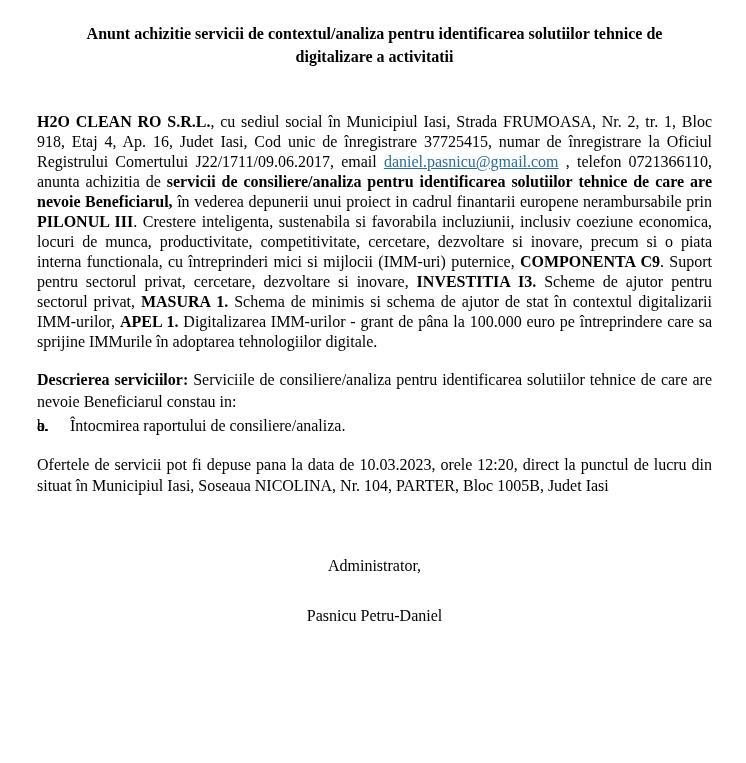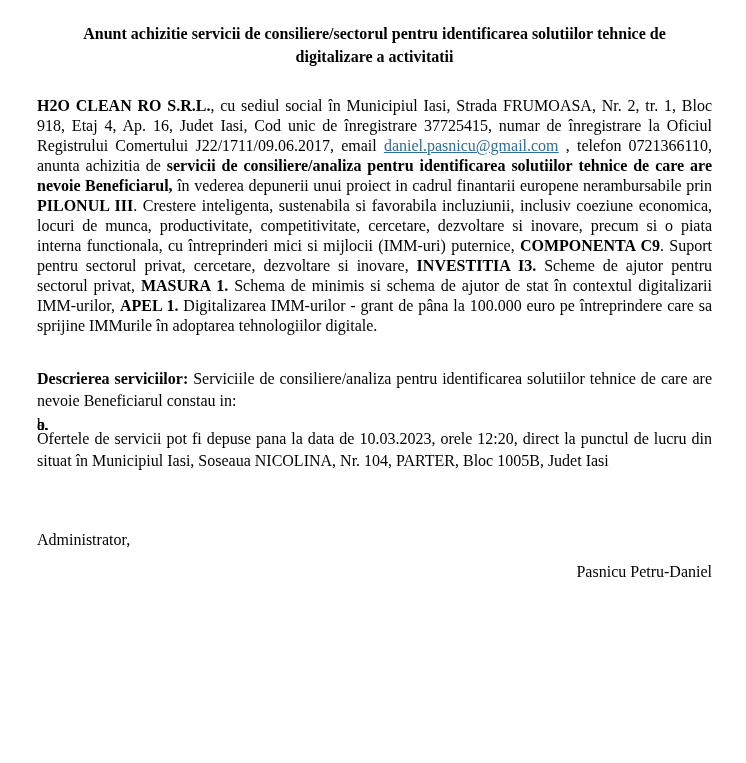--- a/index.html
+++ b/index.html
@@ -14,57 +14,57 @@
   }
   .page { padding: 22px 34px 0 37px; width: 746px; }
   .doc-title {
     font-size: 16px;
     font-weight: 700;
     text-align: center;
     line-height: 23px;
     margin: 0 18px;
   }
   .para { text-align: justify; }
-  .intro-para { margin-top: 28px; line-height: 20px; }
-  .desc-para { margin-top: 32px; line-height: 21.5px; }
+  .intro-para { margin-top: 44px; line-height: 20px; }
+  .desc-para { margin-top: 17px; line-height: 21.5px; }
   .offers-para { margin-top: 17px; line-height: 21.5px; }
   .list { margin-top: 3px; }
   .list-item {
     position: relative;
     padding-left: 33px;
     line-height: 21.5px;
     margin-top: 3px;
     text-align: justify;
   }
   .list-marker { position: absolute; left: 0; top: 0; }
   .email-link { color: #2E6E96; text-decoration: underline; }
-  .sig-role { margin-top: 58px; text-align: left; line-height: 21.5px; }
-  .sig-name { margin-top: 10px; text-align: right; line-height: 21.5px; }
+  .sig-role { margin-top: 58px; text-align: center; line-height: 21.5px; }
+  .sig-name { margin-top: 29px; text-align: center; line-height: 21.5px; }
   b { font-weight: 700; }
 </style>
 </head>
 <body>
 
 <div class="page">
 
-  <h1 class="doc-title">Anunt achizitie servicii de consiliere/sectorul pentru identificarea solutiilor tehnice de digitalizare a activitatii</h1>
+  <h1 class="doc-title">Anunt achizitie servicii de contextul/analiza pentru identificarea solutiilor tehnice de digitalizare a activitatii</h1>
 
   <p class="para intro-para"><b>H2O CLEAN RO S.R.L.</b><span>, cu sediul social în Municipiul Iasi, Strada FRUMOASA, Nr. 2, tr. 1, Bloc 918, Etaj 4, Ap. 16, Judet Iasi, Cod unic de înregistrare 37725415, numar de înregistrare la Oficiul Registrului Comertului J22/1711/09.06.2017, email </span><a class="email-link" href="#">daniel.pasnicu@gmail.com</a><span> , telefon 0721366110, anunta achizitia de </span><b>servicii de consiliere/analiza pentru identificarea solutiilor tehnice de care are nevoie Beneficiarul,</b><span> în vederea depunerii unui proiect in cadrul finantarii europene nerambursabile prin </span><b>PILONUL III</b><span>. Crestere inteligenta, sustenabila si favorabila incluziunii, inclusiv coeziune economica, locuri de munca, productivitate, competitivitate, cercetare, dezvoltare si inovare, precum si o piata interna functionala, cu întreprinderi mici si mijlocii (IMM-uri) puternice, </span><b>COMPONENTA C9</b><span>. Suport pentru sectorul privat, cercetare, dezvoltare si inovare, </span><b>INVESTITIA I3.</b><span> Scheme de ajutor pentru sectorul privat, </span><b>MASURA 1.</b><span> Schema de minimis si schema de ajutor de stat în contextul digitalizarii IMM-urilor, </span><b>APEL 1.</b><span> Digitalizarea IMM-urilor - grant de pâna la 100.000 euro pe întreprindere care sa sprijine IMMurile în adoptarea tehnologiilor digitale.</span></p>
 
   <p class="para desc-para"><b>Descrierea serviciilor:</b><span> Serviciile de consiliere/analiza pentru identificarea solutiilor tehnice de care are nevoie Beneficiarul constau in:</span></p>
 
   <div class="list">
     <div class="list-item">
       <span class="list-marker">a.</span>
     </div>
     <div class="list-item">
       <span class="list-marker">b.</span>
     </div>
     <div class="list-item">
-      <span class="list-marker">c.</span>
+      <span class="list-marker">c.</span><span>Întocmirea raportului de consiliere/analiza.</span>
     </div>
   </div>
 
   <p class="para offers-para"><span>Ofertele de servicii pot fi depuse pana la data de 10.03.2023, orele 12:20, direct la punctul de lucru din situat în Municipiul Iasi, Soseaua NICOLINA, Nr. 104, PARTER, Bloc 1005B, Judet Iasi</span><br></p>
 
   <div class="sig-role">Administrator,</div>
   <div class="sig-name">Pasnicu Petru-Daniel</div>
 
 </div>
 

